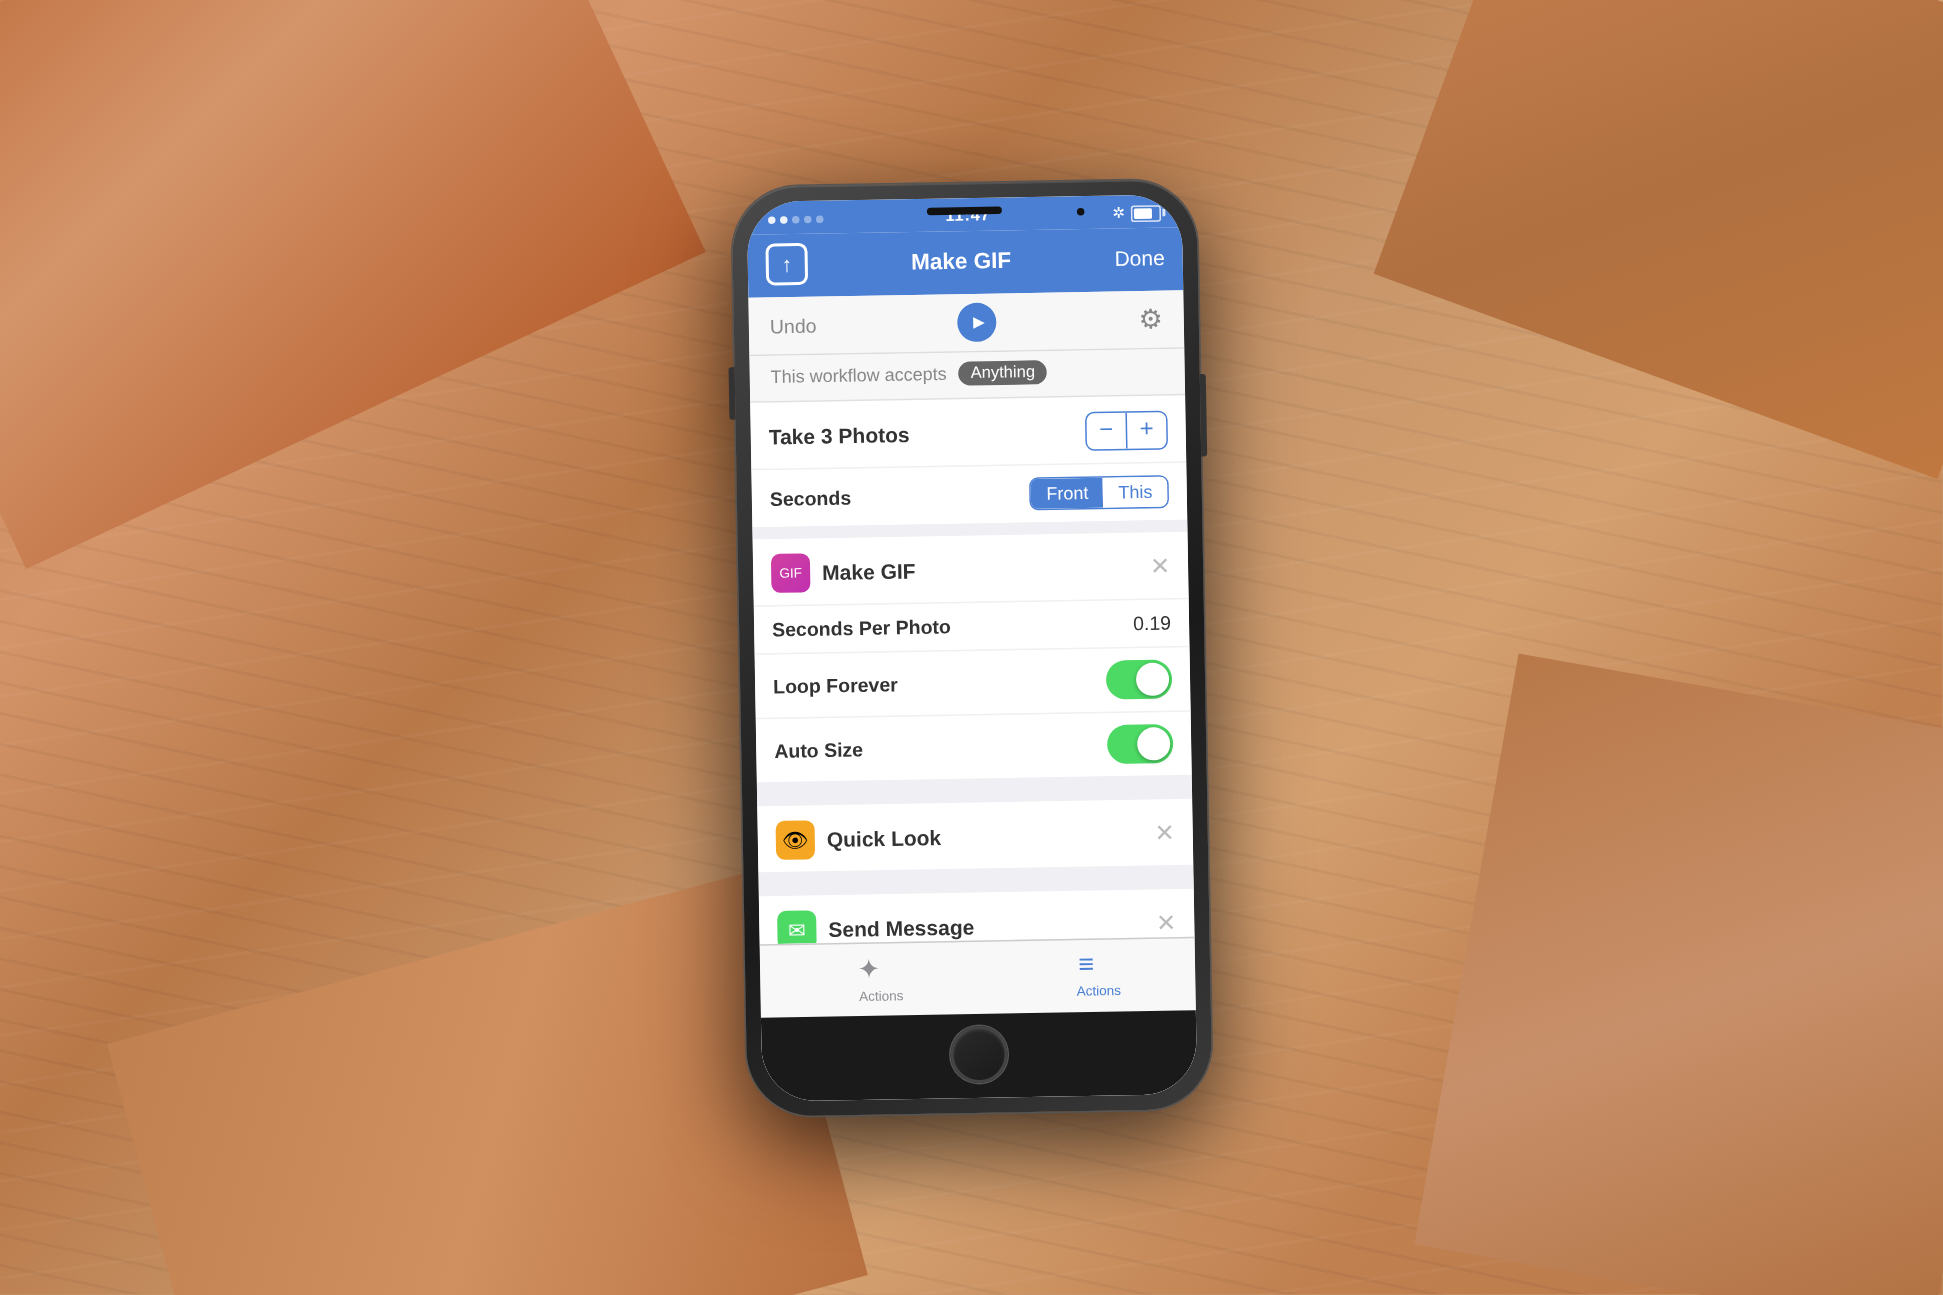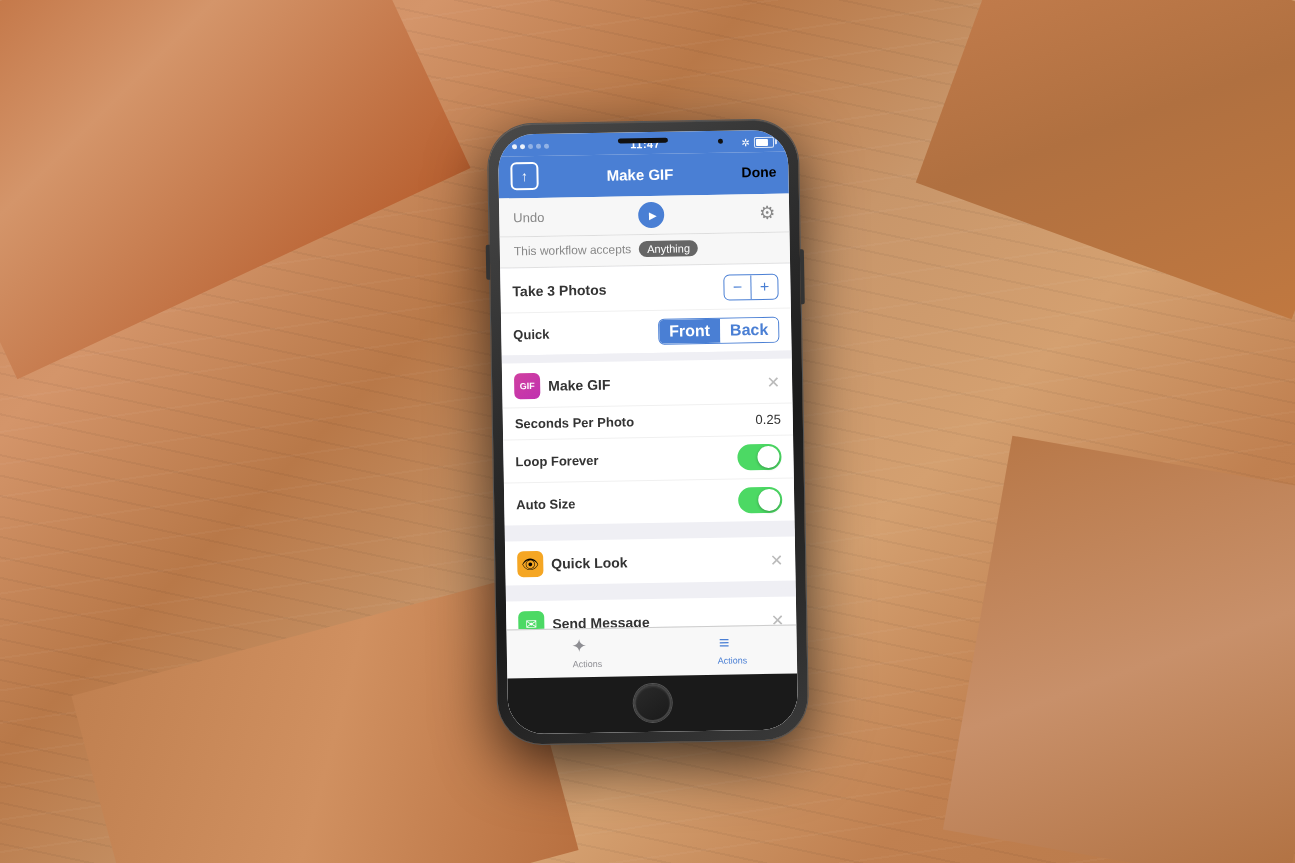--- a/index.html
+++ b/index.html
@@ -215,23 +215,23 @@
       color: white;
       font-size: 14px;
       font-weight: bold;
     }
     .nav-title {
       color: white;
       font-size: 15px;
       font-weight: 600;
     }
     .nav-done {
-      color: #000000;
+      color: #ffffff;
       font-size: 14px;
-      font-weight: 700;
+      font-weight: 400;
       text-align: center;
     }
 
     
     .toolbar {
       background: #f7f7f7;
       border-bottom: 1px solid #ddd;
       display: flex;
       align-items: center;
       justify-content: space-between;
@@ -366,22 +366,22 @@
 
     
     .segmented {
       display: flex;
       border: 1.5px solid #4a7fd4;
       border-radius: 6px;
       overflow: hidden;
     }
     .seg-btn {
       padding: 3px 10px;
-      font-size: 16px;
-      font-weight: 700;
+      font-size: 12px;
+      font-weight: 400;
     }
     .seg-btn.active {
       background: #4a7fd4;
       color: white;
     }
     .seg-btn.inactive {
       background: white;
       color: #4a7fd4;
     }
 
@@ -535,43 +535,43 @@
             <div class="action-title-row">
               <span class="action-title">Take 3 Photos</span>
             </div>
             <div class="stepper">
               <span class="stepper-btn">−</span>
               <div class="stepper-divider"></div>
               <span class="stepper-btn">+</span>
             </div>
           </div>
           <div class="action-row">
-            <span class="action-row-label">Quick</span>
+            <span class="action-row-label">Seconds</span>
             <div class="segmented">
               <span class="seg-btn active">Front</span>
-              <span class="seg-btn inactive">Back</span>
+              <span class="seg-btn inactive">This</span>
             </div>
           </div>
         </div>
 
         <div class="card-sep"></div>
 
         <div class="action-card">
           <div class="action-header">
             <div class="action-title-row">
               <div class="action-icon" style="background: linear-gradient(145deg, #d040a0, #c030b0);">
-                <span style="color:white;font-size:9px;font-weight:700;">GIF</span>
+                <span style="color:white;font-size:9px;font-weight:400;">GIF</span>
               </div>
               <span class="action-title">Make GIF</span>
             </div>
             <span class="action-close">✕</span>
           </div>
           <div class="action-row">
             <span class="action-row-label">Seconds Per Photo</span>
-            <span class="action-row-value">0.25</span>
+            <span class="action-row-value">0.19</span>
           </div>
           <div class="action-row">
             <span class="action-row-label">Loop Forever</span>
             <div class="toggle"></div>
           </div>
           <div class="action-row">
             <span class="action-row-label">Auto Size</span>
             <div class="toggle"></div>
           </div>
         </div>

